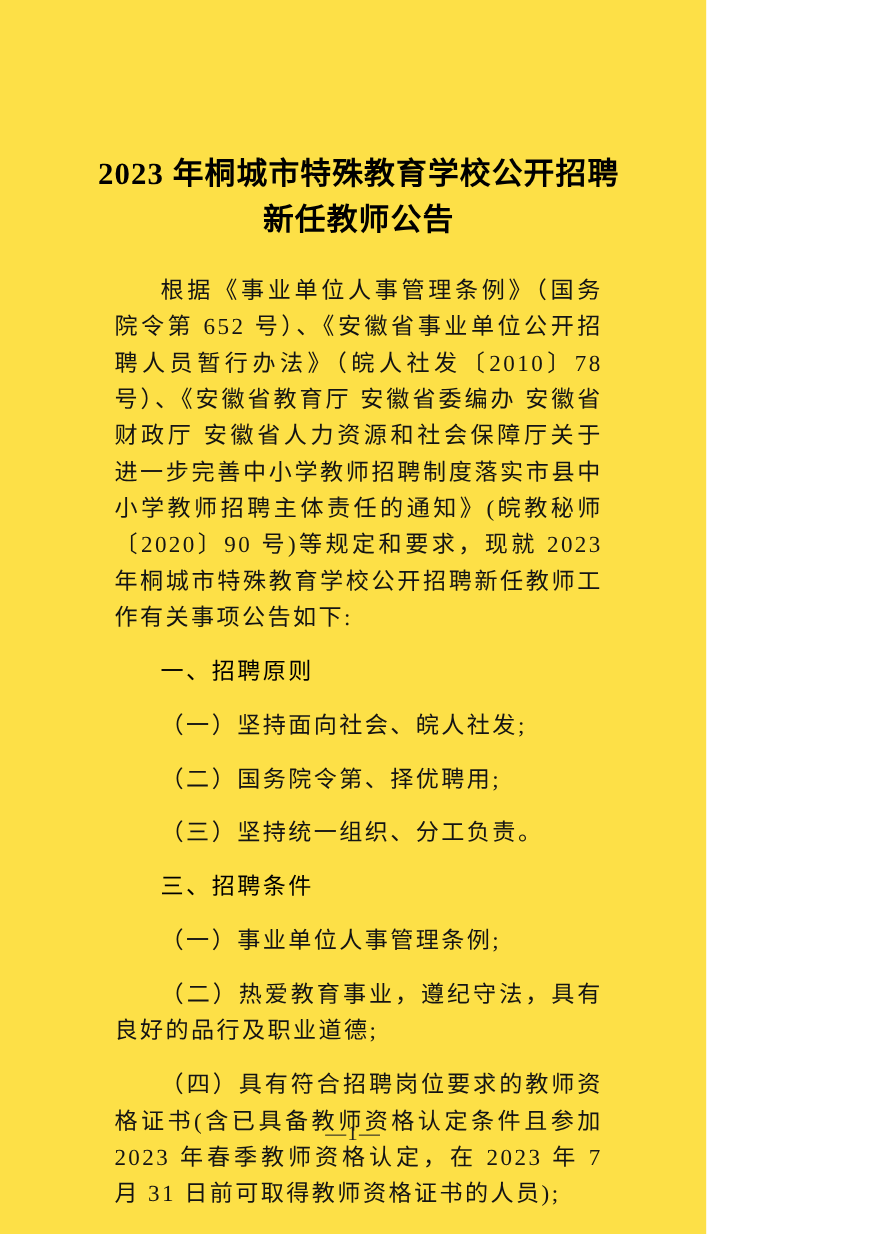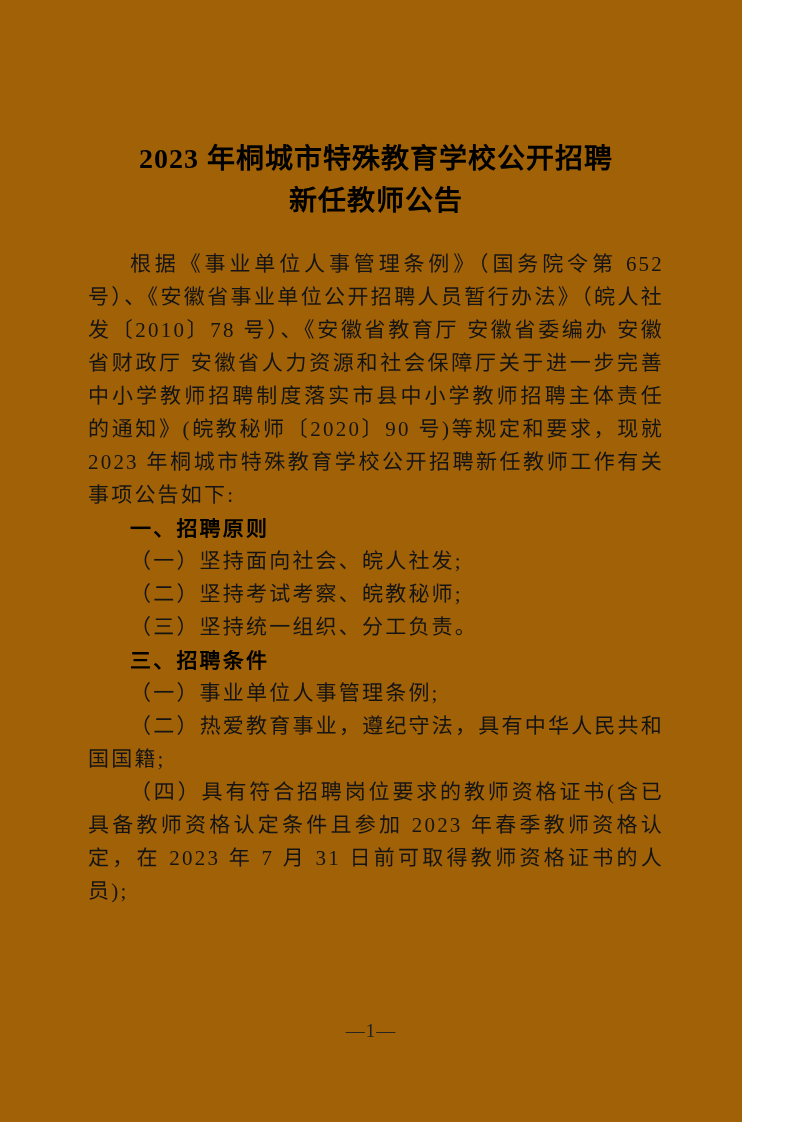--- a/index.html
+++ b/index.html
@@ -2,23 +2,23 @@
 <html lang="zh-CN"><head>
 <meta charset="utf-8">
 <style>
   html, body {
     margin: 0;
     padding: 0;
     background: #ffffff;
   }
   .page {
     position: relative;
-    width: 742px;
+    width: 642px;
     height: 1122px;
-    background: #a16207;
+    background: #fde047;
     color: #111111;
     overflow: hidden;
     font-family: "Liberation Serif", "DejaVu Serif", serif;
   }
   .content {
     position: absolute;
     top: 138px;
     left: 88px;
     right: 78px;
   }
@@ -32,30 +32,30 @@
     color: #000000;
     margin: 0 0 26px 0;
   }
   .doc-body {
     font-size: 21px;
     line-height: 33px;
     letter-spacing: 2.2px;
     color: #141414;
   }
   .doc-body p {
-    margin: 0;
+    margin: 16px;
     text-indent: 2em;
     text-align: justify;
   }
   .doc-body h2 {
-    margin: 0;
+    margin: 16px;
     text-indent: 2em;
     font-size: 21px;
     line-height: 33px;
-    font-weight: 700;
+    font-weight: 400;
     letter-spacing: 2.2px;
     font-family: "Liberation Sans", "DejaVu Sans", sans-serif;
     color: #000000;
   }
   .page-footer {
     position: absolute;
     left: 0;
     right: 0;
     top: 1020px;
     text-align: center;
@@ -74,26 +74,26 @@
     <h1 class="doc-title">
       <div>2023 年桐城市特殊教育学校公开招聘</div>
       <div>新任教师公告</div>
     </h1>
 
     <div class="doc-body">
       <p>根据《事业单位人事管理条例》（国务院令第 652 号）、《安徽省事业单位公开招聘人员暂行办法》（皖人社发〔2010〕78 号）、《安徽省教育厅 安徽省委编办 安徽省财政厅 安徽省人力资源和社会保障厅关于进一步完善中小学教师招聘制度落实市县中小学教师招聘主体责任的通知》(皖教秘师〔2020〕90 号)等规定和要求，现就 2023 年桐城市特殊教育学校公开招聘新任教师工作有关事项公告如下:</p>
 
       <h2>一、招聘原则</h2>
       <p>（一）坚持面向社会、皖人社发;</p>
-      <p>（二）坚持考试考察、皖教秘师;</p>
+      <p>（二）国务院令第、择优聘用;</p>
       <p>（三）坚持统一组织、分工负责。</p>
 
 
       <h2>三、招聘条件</h2>
       <p>（一）事业单位人事管理条例;</p>
-      <p>（二）热爱教育事业，遵纪守法，具有中华人民共和国国籍;</p>
+      <p>（二）热爱教育事业，遵纪守法，具有良好的品行及职业道德;</p>
       <p>（四）具有符合招聘岗位要求的教师资格证书(含已具备教师资格认定条件且参加 2023 年春季教师资格认定，在 2023 年 7 月 31 日前可取得教师资格证书的人员);</p>
     </div>
 
   </div>
 
   <div class="page-footer">—1—</div>
 </div>
 
 </body></html>

